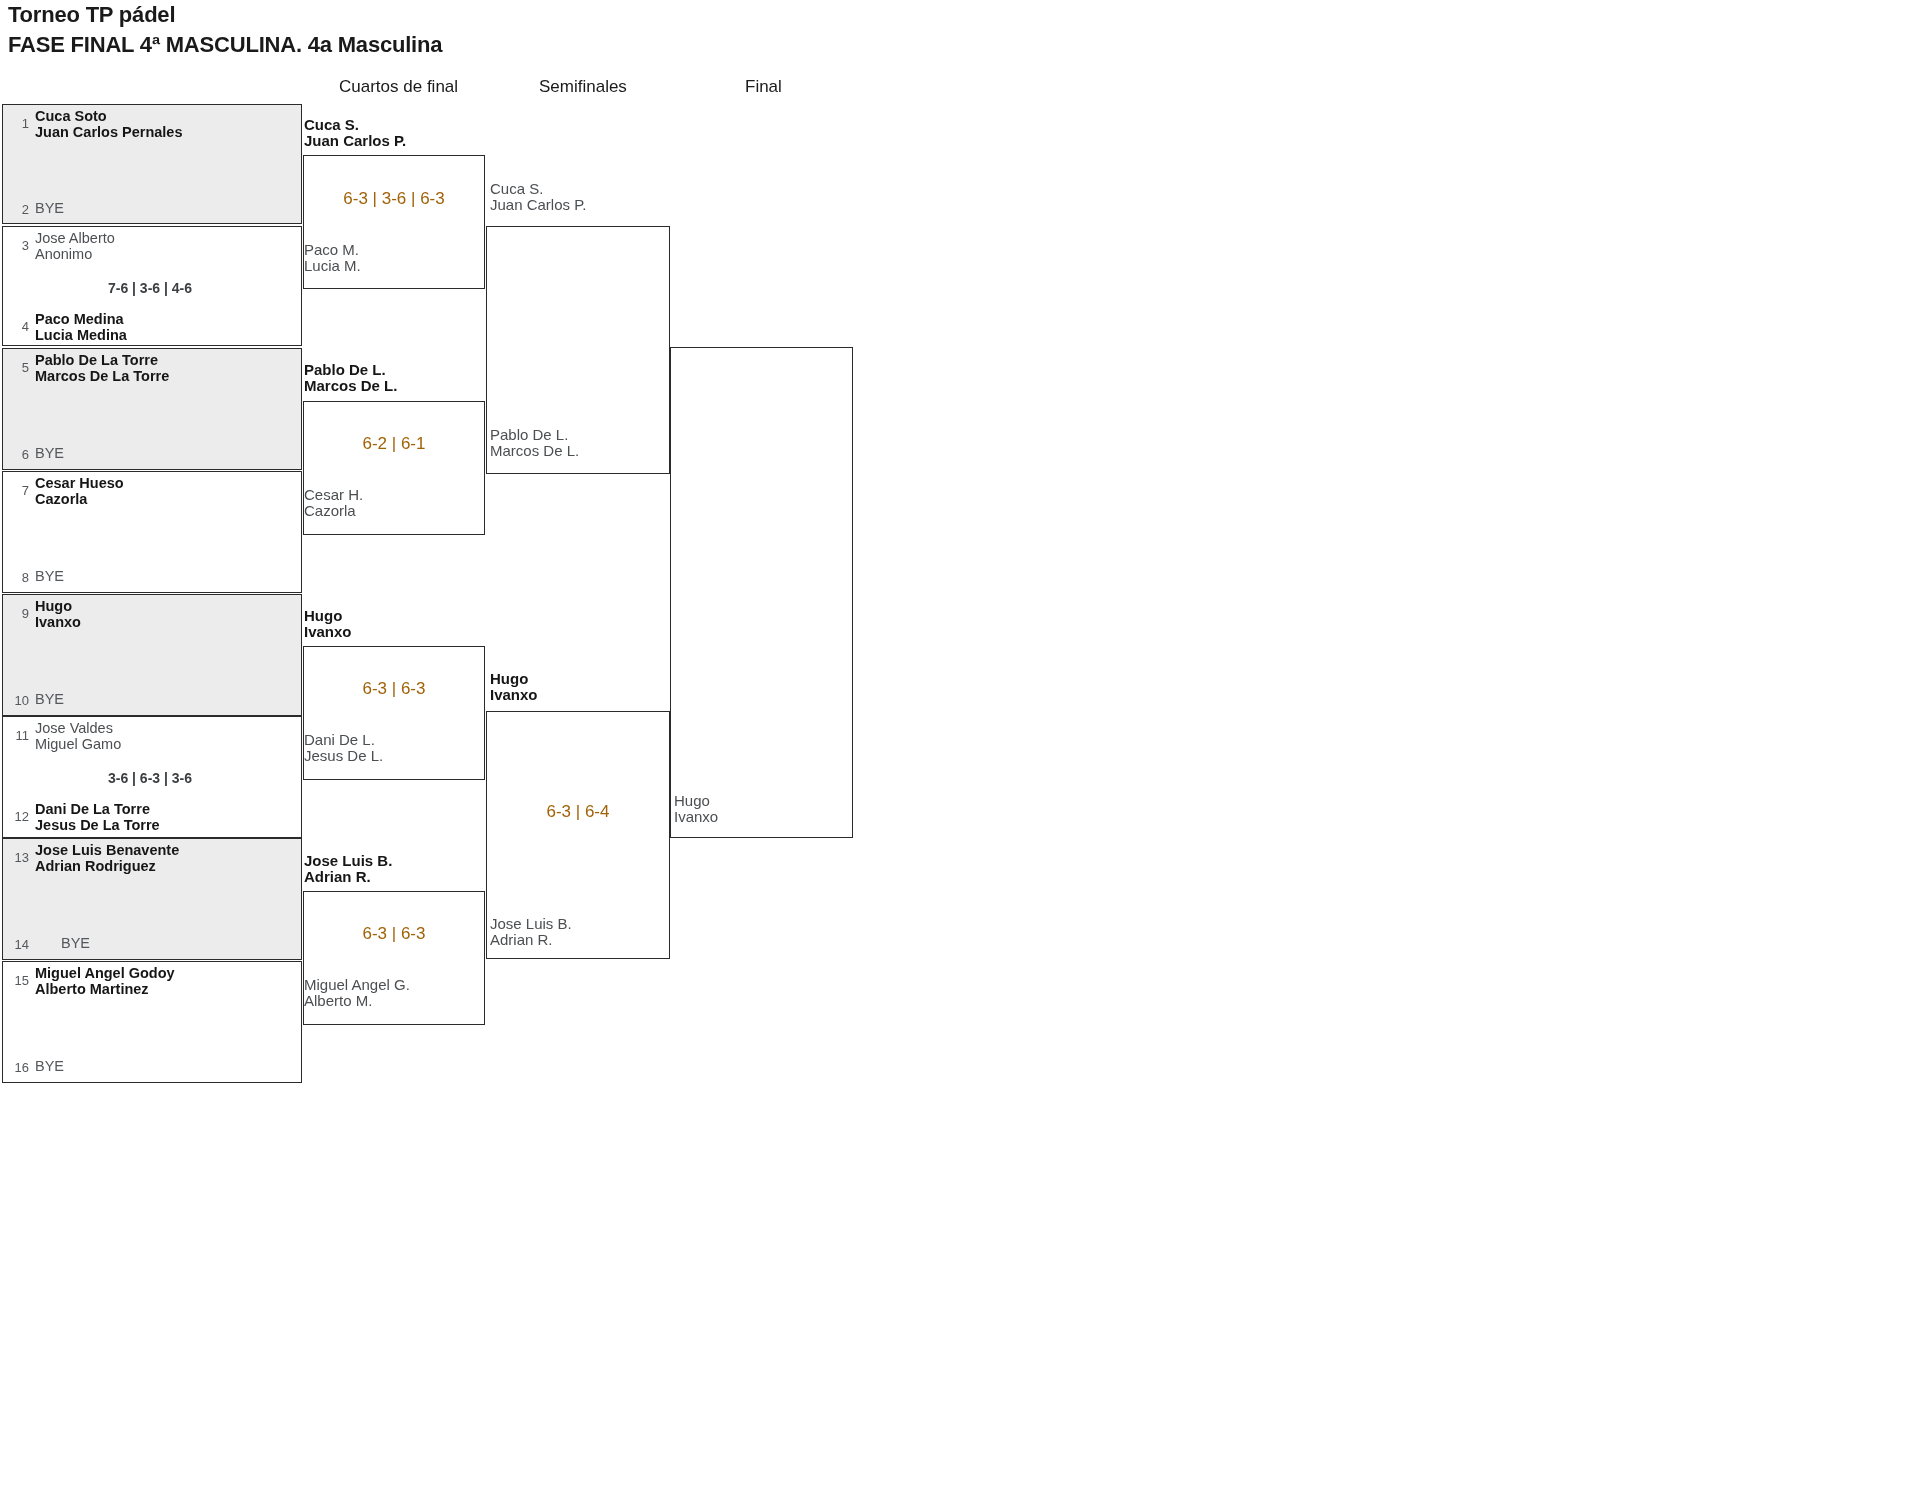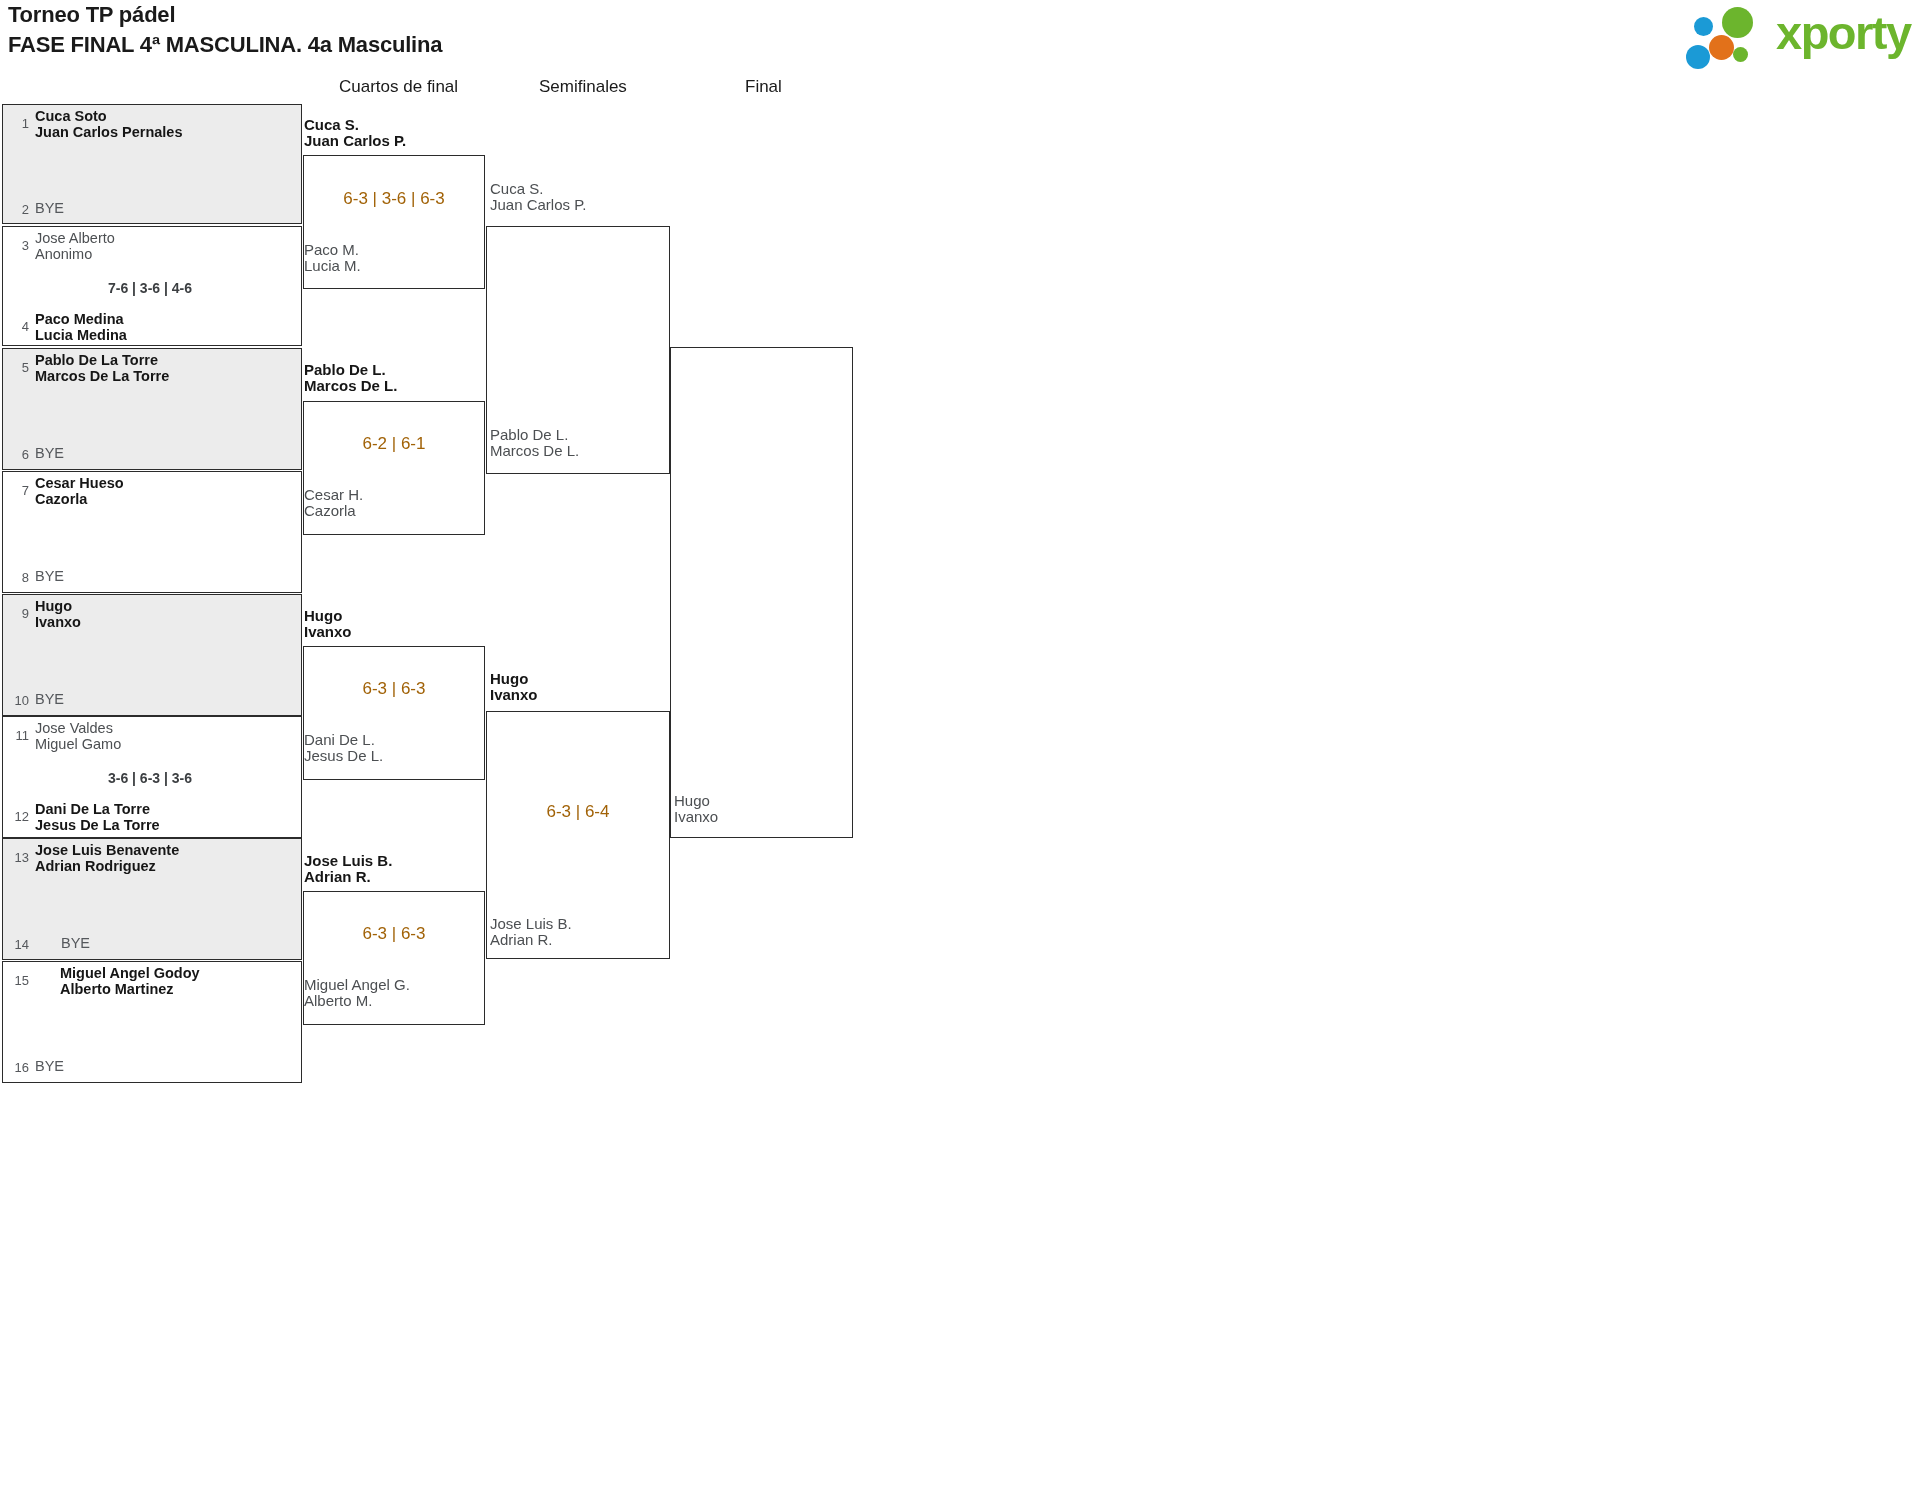--- a/index.html
+++ b/index.html
@@ -43,28 +43,20 @@
   .mname div{white-space:nowrap;}
 </style>
 </head>
 <body>
 
 <div class="canvas">
 
   <div id="tournament-title">Torneo TP pádel</div>
   <div id="tournament-subtitle">FASE FINAL 4ª MASCULINA. 4a Masculina</div>
 
-  <div id="brand-logo">
-    <span class="dot" style="left:2px;top:12px;width:19px;height:19px;background:#1b9ad6;"></span>
-    <span class="dot" style="left:30px;top:2px;width:31px;height:31px;background:#6cb52d;"></span>
-    <span class="dot" style="left:17px;top:30px;width:25px;height:25px;background:#e2711a;"></span>
-    <span class="dot" style="left:-6px;top:40px;width:24px;height:24px;background:#1b9ad6;"></span>
-    <span class="dot" style="left:41px;top:42px;width:15px;height:15px;background:#6cb52d;"></span>
-    <span class="word">xporty</span>
-  </div>
 
   <div class="round-header" style="left:100px;margin-top:48px;">Octavos de final</div>
   <div class="round-header" style="left:339px;text-align:right;">Cuartos de final</div>
   <div class="round-header" style="left:539px;">Semifinales</div>
   <div class="round-header" style="left:745px;">Final</div>
 
   <div class="r1-pair shade" style="top:104px;height:120px;">
     <div class="slot" style="top:2px;">
       <div class="seed">1</div>
       <div class="names">
@@ -169,21 +161,21 @@
       </div>
     </div>
     <div class="slot" style="top:89px;gap:26px;">
       <div class="seed">14</div>
       <div class="bye">BYE</div>
     </div>
   </div>
   <div class="r1-score" style="top:892px;"></div>
 
   <div class="r1-pair plain" style="top:961px;height:122px;">
-    <div class="slot" style="top:2px;gap:25px;">
+    <div class="slot" style="top:2px;">
       <div class="seed">15</div>
       <div class="names">
         <div class="w-bold">Miguel Angel Godoy</div>
         <div class="w-bold">Alberto Martinez</div>
       </div>
     </div>
     <div class="slot" style="top:89px;">
       <div class="seed">16</div>
       <div class="bye">BYE</div>
     </div>

